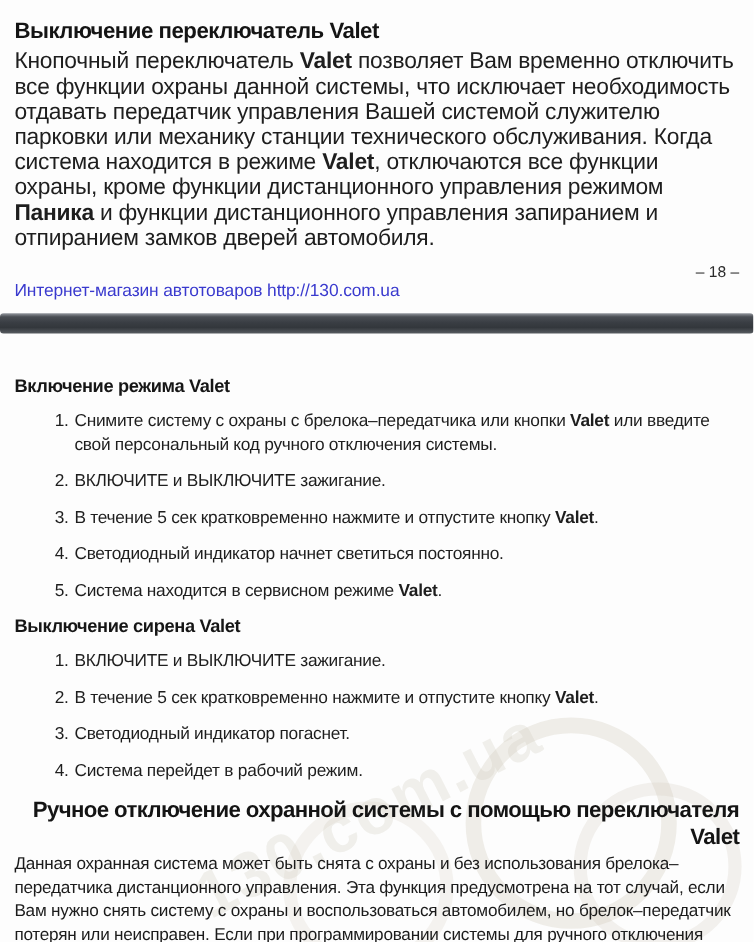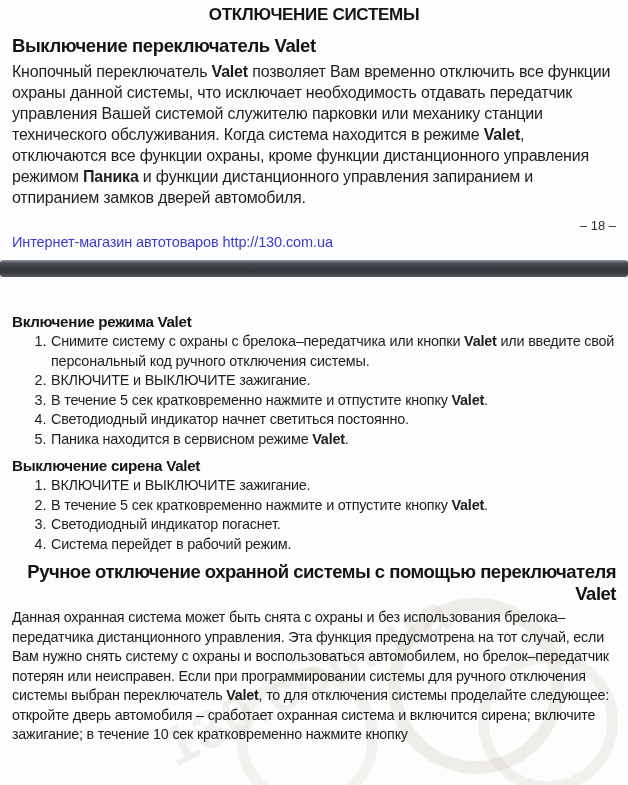--- a/index.html
+++ b/index.html
@@ -13,41 +13,41 @@
   
   .p1{padding:5px 12px 0 12px;}
   .doc-title{
     text-align:center;font-weight:700;font-size:17px;letter-spacing:-0.3px;
     margin:0;color:#151515;
   }
   .h2{
     font-size:18.5px;font-weight:700;letter-spacing:-0.4px;
     margin:10px 0 4px 0;color:#141414;
   }
-  .body-p{font-size:16px;line-height:21px;margin:0;color:#1e1e1e;}
+  .body-p{font-size:19px;line-height:21px;margin:0;color:#1e1e1e;}
   .page-num{
     text-align:right;font-size:13px;color:#2b2b2b;margin-top:10px;letter-spacing:0;
   }
   .link-row{text-align:left;margin-top:0;}
   .store-link{
     color:#3a3ace;font-size:14.5px;text-decoration:none;letter-spacing:-0.1px;cursor:pointer;
   }
   
   .separator{
     height:17px;margin-top:9px;border-radius:3px;
     background:linear-gradient(180deg,#9599a0 0%,#4a4e54 18%,#3a3e44 45%,#33373c 70%,#585c61 100%);
   }
   
   .p2{padding:28px 12px 0 12px;}
   .mode-h{font-size:19px;font-weight:700;letter-spacing:-0.4px;margin:0 0 2px 0;color:#141414;}
   .h3{font-size:15.2px;font-weight:700;letter-spacing:-0.3px;margin:8px 0 2px 0;color:#161616;}
   ol.steps{
     margin:0;padding:0 0 0 38px;font-size:14.4px;line-height:19.5px;color:#1e1e1e;
   }
-  ol.steps li{padding-left:1px;margin:0;}
+  ol.steps li{padding-left:1px;margin:11px;}
   .note-p{font-size:14.4px;line-height:21px;margin:0;}
   .manual-h{font-size:18.5px;font-weight:700;letter-spacing:-0.5px;margin:7px 0 3px 0;color:#141414;text-align:right;}
   .manual-p{font-size:14.3px;line-height:19.5px;margin:0;}
   b,.seg-b{font-weight:700;}
   
   .watermark{position:absolute;inset:0;z-index:0;pointer-events:none;}
   .wm-circle{position:absolute;border-radius:50%;}
   .wm-c1{left:388px;top:598px;width:150px;height:150px;border:13px solid rgba(208,202,187,0.30);}
   .wm-c2{left:478px;top:652px;width:118px;height:118px;border:11px solid rgba(208,202,187,0.24);}
   .wm-c3{left:236px;top:668px;width:120px;height:120px;border:11px solid rgba(208,202,187,0.20);}
@@ -63,40 +63,39 @@
 <div class="doc">
 
   <div class="watermark">
     <div class="wm-circle wm-c1"></div>
     <div class="wm-circle wm-c2"></div>
     <div class="wm-circle wm-c3"></div>
     <div class="wm-text">130.com.ua</div>
   </div>
 
   <header class="p1 layer">
-    <div class="doc-title">ОТКЛЮЧЕНИЕ СИСТЕМЫ</div>
     <div class="h2">Выключение переключатель Valet</div>
     <p class="body-p"><span>Кнопочный переключатель </span><span class="seg-b">Valet</span><span> позволяет Вам временно отключить все функции охраны данной системы, что исключает необходимость отдавать передатчик управления Вашей системой служителю парковки или механику станции технического обслуживания. Когда система находится в режиме </span><span class="seg-b">Valet</span><span>, отключаются все функции охраны, кроме функции дистанционного управления режимом </span><span class="seg-b">Паника</span><span> и функции дистанционного управления запиранием и отпиранием замков дверей автомобиля.</span></p>
     <div class="page-num">– 18 –</div>
     <div class="link-row">
       <a class="store-link" href="#">Интернет-магазин автотоваров http://130.com.ua</a>
     </div>
   </header>
 
   <div class="separator layer"></div>
 
   <section class="p2 layer">
 
     <div class="h3">Включение режима Valet</div>
     <ol class="steps">
       <li><span>Снимите систему с охраны с брелока–передатчика или кнопки </span><span class="seg-b">Valet</span><span> или введите свой персональный код ручного отключения системы.</span></li>
       <li><span>ВКЛЮЧИТЕ и ВЫКЛЮЧИТЕ зажигание.</span></li>
       <li><span>В течение 5 сек кратковременно нажмите и отпустите кнопку </span><span class="seg-b">Valet</span><span>.</span></li>
       <li><span>Светодиодный индикатор начнет светиться постоянно.</span></li>
-      <li><span>Паника находится в сервисном режиме </span><span class="seg-b">Valet</span><span>.</span></li>
+      <li><span>Система находится в сервисном режиме </span><span class="seg-b">Valet</span><span>.</span></li>
     </ol>
 
 
     <div class="h3">Выключение сирена Valet</div>
     <ol class="steps">
       <li><span>ВКЛЮЧИТЕ и ВЫКЛЮЧИТЕ зажигание.</span></li>
       <li><span>В течение 5 сек кратковременно нажмите и отпустите кнопку </span><span class="seg-b">Valet</span><span>.</span></li>
       <li><span>Светодиодный индикатор погаснет.</span></li>
       <li><span>Система перейдет в рабочий режим.</span></li>
     </ol>

